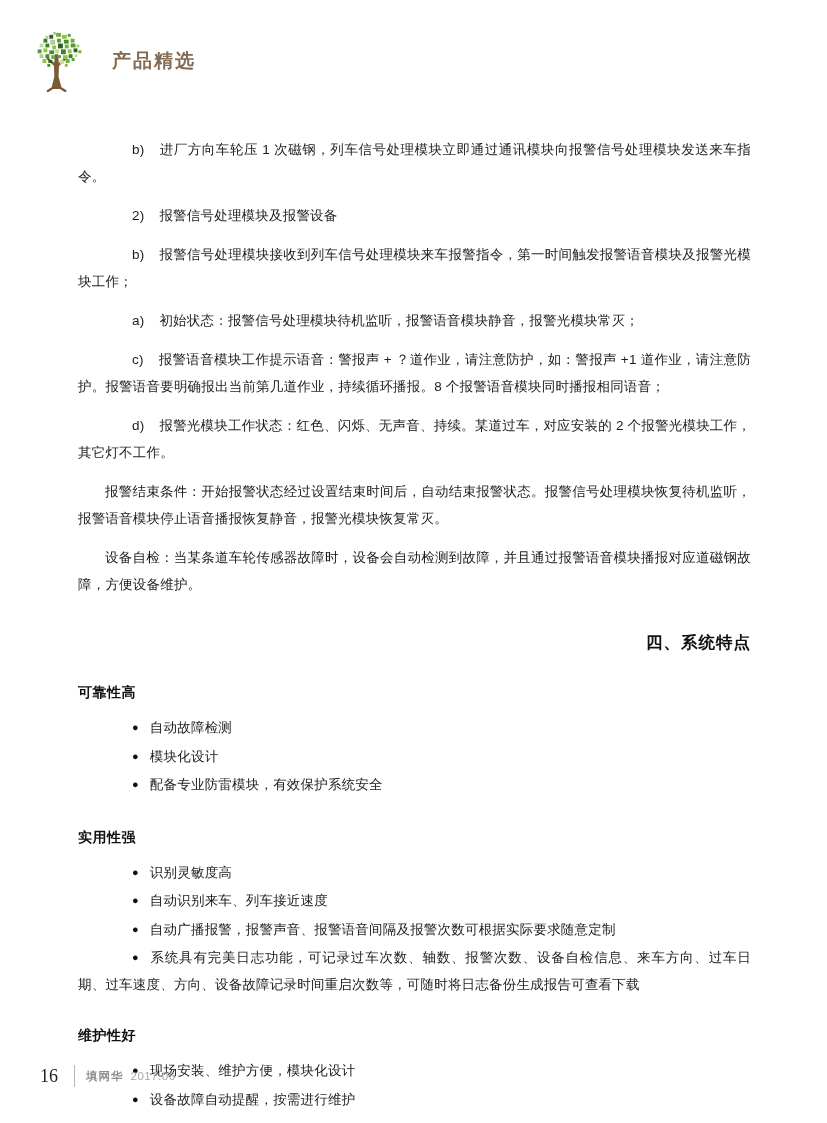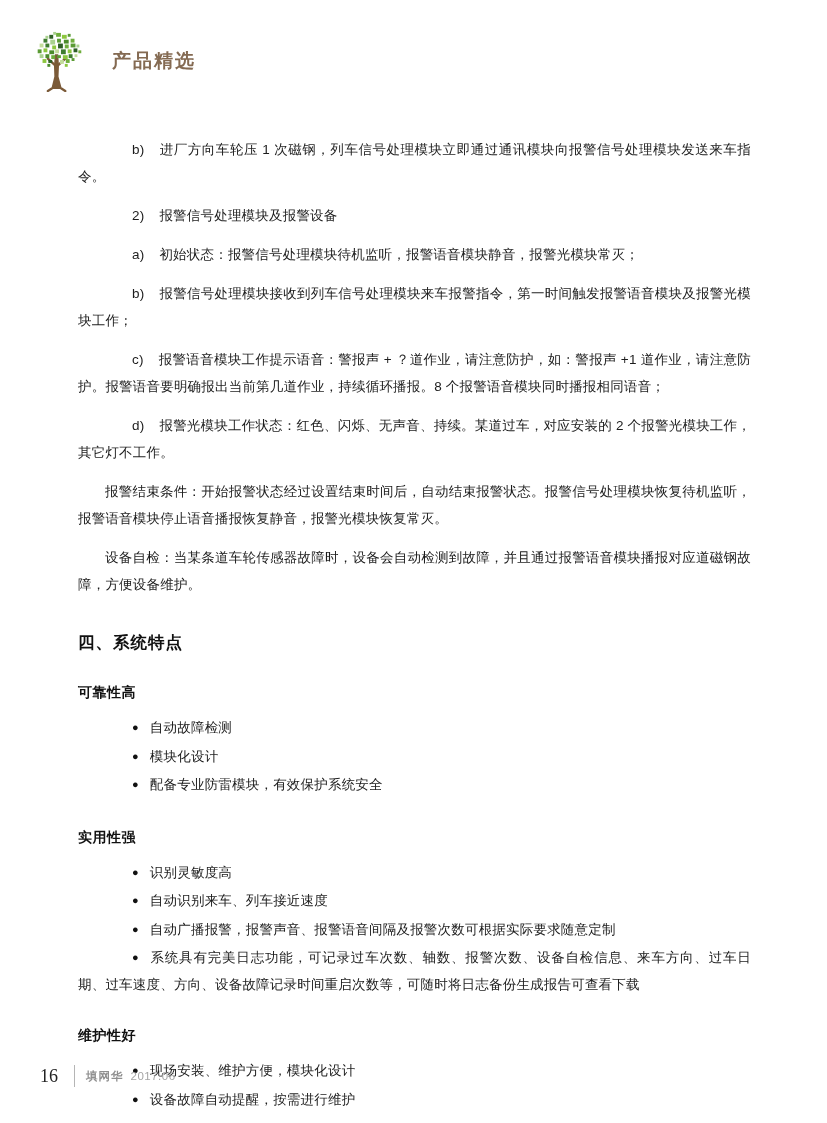--- a/index.html
+++ b/index.html
@@ -38,21 +38,21 @@
   }
   p.para{
     font-size:13.5px; line-height:27px;
     margin:12px 0 9px 0;
     text-align:justify; text-indent:27px;
     letter-spacing:0.2px;
   }
   .item-label{display:inline-block; margin-right:15px;}
   h2.sec{
     font-size:16.5px; font-weight:bold; color:#111;
-    margin:34px 0 0 0; letter-spacing:1px;
+    margin:34px 0 0 0; letter-spacing:1px;text-align:right;
   }
   h3.sub{
     font-size:14px; font-weight:bold; color:#111;
     margin:30px 0 13px 0; letter-spacing:0.5px;
   }
   p.bullet{
     font-size:13.5px; line-height:25.5px;
     margin:0 0 2px 0;
     text-align:justify; text-indent:27px;
     letter-spacing:0.2px;
@@ -136,22 +136,22 @@
       <rect class="g5" x="41" y="4" width="3" height="3"></rect>
         <rect class="g3" x="18" y="6" width="3" height="3"></rect>
     </svg>
     <span class="hdr-title">产品精选</span>
   </div>
 
   <div class="bodycol">
     <div id="lettered">
         <p class="para"><span class="item-label">b)</span><span>进厂方向车轮压 1 次磁钢，列车信号处理模块立即通过通讯模块向报警信号处理模块发送来车指令。</span></p>
         <p class="para"><span class="item-label">2)</span><span>报警信号处理模块及报警设备</span></p>
+        <p class="para"><span class="item-label">b)</span><span>报警信号处理模块接收到列车信号处理模块来车报警指令，第一时间触发报警语音模块及报警光模块工作；</span></p>
         <p class="para"><span class="item-label">a)</span><span>初始状态：报警信号处理模块待机监听，报警语音模块静音，报警光模块常灭；</span></p>
-        <p class="para"><span class="item-label">b)</span><span>报警信号处理模块接收到列车信号处理模块来车报警指令，第一时间触发报警语音模块及报警光模块工作；</span></p>
         <p class="para"><span class="item-label">c)</span><span>报警语音模块工作提示语音：警报声 + ？道作业，请注意防护，如：警报声 +1 道作业，请注意防护。报警语音要明确报出当前第几道作业，持续循环播报。8 个报警语音模块同时播报相同语音；</span></p>
         <p class="para"><span class="item-label">d)</span><span>报警光模块工作状态：红色、闪烁、无声音、持续。某道过车，对应安装的 2 个报警光模块工作，其它灯不工作。</span></p>
       </div>
     <div id="plains">
         <p class="para">报警结束条件：开始报警状态经过设置结束时间后，自动结束报警状态。报警信号处理模块恢复待机监听，报警语音模块停止语音播报恢复静音，报警光模块恢复常灭。</p>
         <p class="para">设备自检：当某条道车轮传感器故障时，设备会自动检测到故障，并且通过报警语音模块播报对应道磁钢故障，方便设备维护。</p>
       </div>
     <h2 class="sec">四、系统特点</h2>
     <div id="subsections">
         <h3 class="sub">可靠性高</h3>

